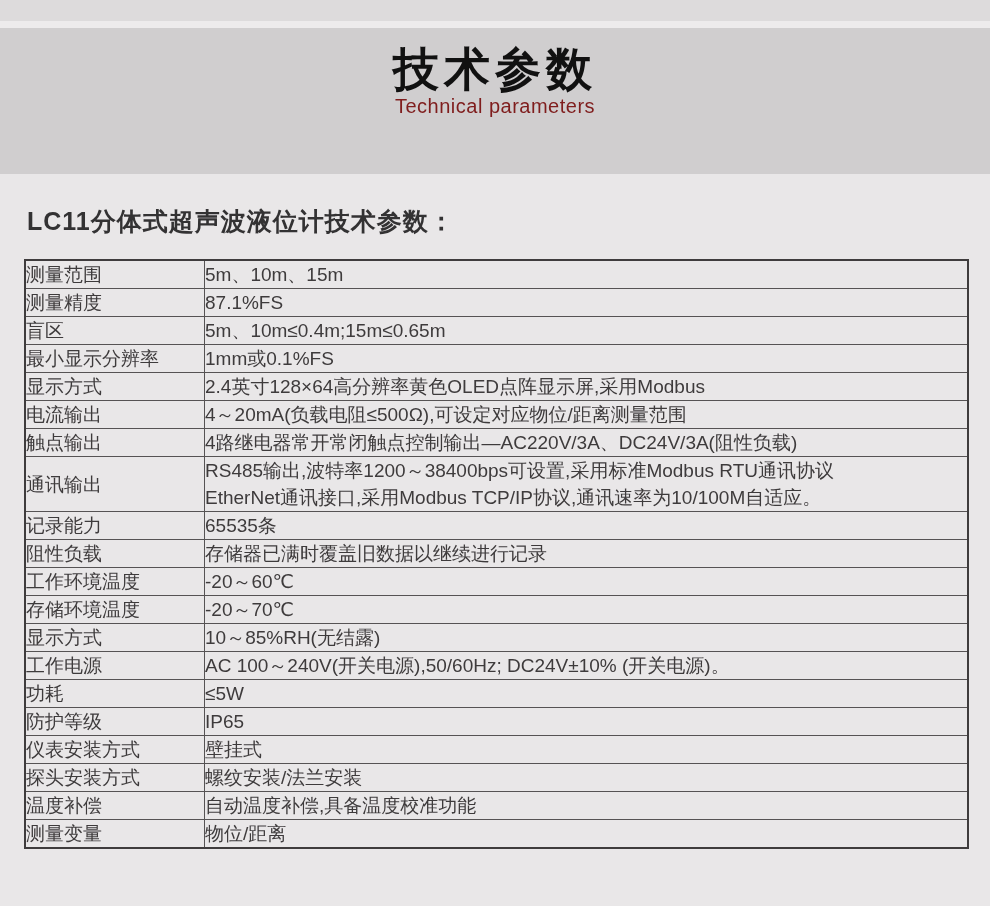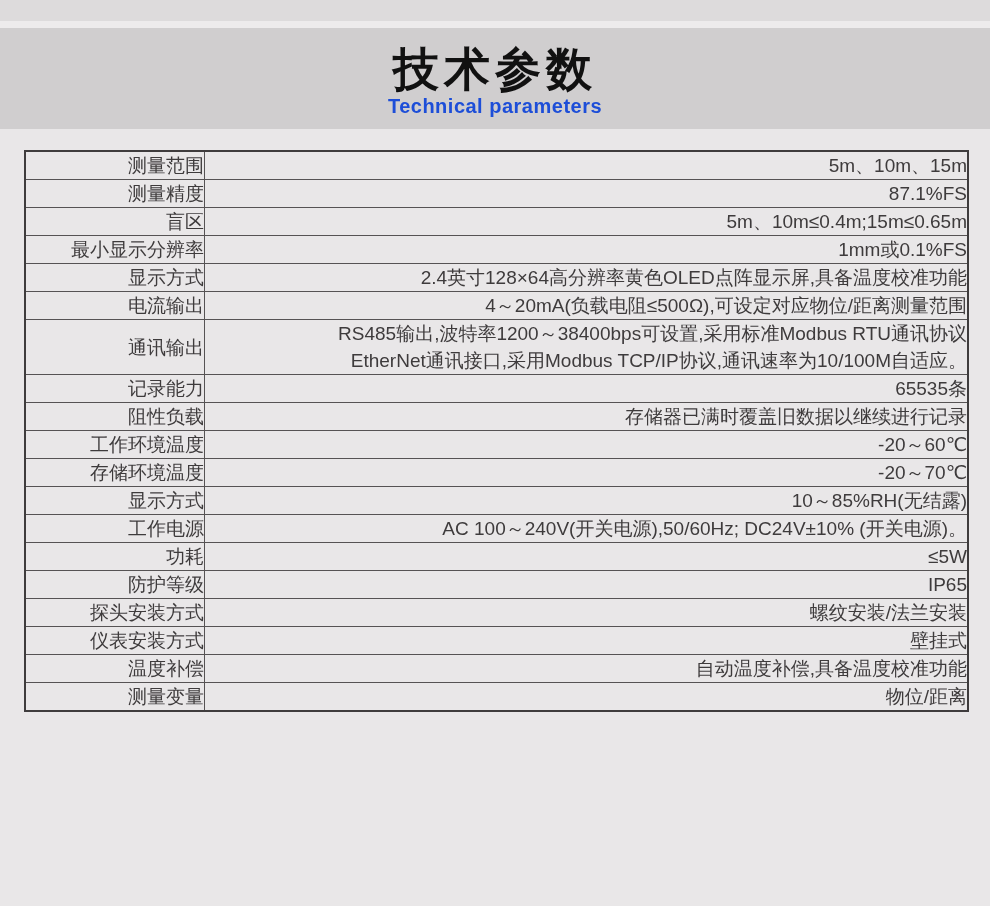--- a/index.html
+++ b/index.html
@@ -15,53 +15,51 @@
   }
   .top-strip {
     height: 21px;
     background: #dddbdc;
   }
   .strip-gap {
     height: 7px;
     background: #edebec;
   }
   .header-band {
-    height: 101px;
+    height: 146px;
     background: #d0cecf;
     text-align: center;
   }
   .page-title {
     font-size: 46px;
     font-weight: bold;
     color: #111111;
     letter-spacing: 5px;
     padding-top: 13px;
     line-height: 56px;
   }
   .page-subtitle {
     font-size: 20px;
-    color: #1d4ed8;
+    color: #7f1d1d;
     letter-spacing: 0.5px;
     margin-top: -2px;
-    font-weight: bold;
   }
   .section-heading {
     font-size: 25px;
     font-weight: bold;
     color: #333233;
     margin: 31px 0 0 27px;
     letter-spacing: 1px;
   }
   table.spec-table {
     border-collapse: collapse;
     margin: 21px 0 0 24px;
     width: 945px;
     table-layout: fixed;
     border: 2px solid #3f3c3d;
-    text-align: right;
   }
   table.spec-table td {
     border: 1px solid #565354;
     font-size: 19px;
     color: #3e3b3c;
     line-height: 27px;
     height: 26px;
     padding: 0;
     vertical-align: middle;
     overflow: hidden;
@@ -81,20 +79,21 @@
 <div class="page">
 
   <div class="top-strip"></div>
   <div class="strip-gap"></div>
 
   <div class="header-band">
     <div class="page-title">技术参数</div>
     <div class="page-subtitle">Technical parameters</div>
   </div>
 
+  <div class="section-heading">LC11分体式超声波液位计技术参数：</div>
 
   <table class="spec-table">
     <tbody>
         <tr>
           <td class="param-name">测量范围</td>
           <td class="param-value">
             <div>5m、10m、15m</div>
           </td>
         </tr>
         <tr>
@@ -111,27 +110,33 @@
         </tr>
         <tr>
           <td class="param-name">最小显示分辨率</td>
           <td class="param-value">
             <div>1mm或0.1%FS</div>
           </td>
         </tr>
         <tr>
           <td class="param-name">显示方式</td>
           <td class="param-value">
-            <div>2.4英寸128×64高分辨率黄色OLED点阵显示屏,具备温度校准功能</div>
+            <div>2.4英寸128×64高分辨率黄色OLED点阵显示屏,采用Modbus</div>
           </td>
         </tr>
         <tr>
           <td class="param-name">电流输出</td>
           <td class="param-value">
             <div>4～20mA(负载电阻≤500Ω),可设定对应物位/距离测量范围</div>
+          </td>
+        </tr>
+        <tr>
+          <td class="param-name">触点输出</td>
+          <td class="param-value">
+            <div>4路继电器常开常闭触点控制输出—AC220V/3A、DC24V/3A(阻性负载)</div>
           </td>
         </tr>
         <tr>
           <td class="param-name">通讯输出</td>
           <td class="param-value">
             <div>RS485输出,波特率1200～38400bps可设置,采用标准Modbus RTU通讯协议</div>
             <div>EtherNet通讯接口,采用Modbus TCP/IP协议,通讯速率为10/100M自适应。</div>
           </td>
         </tr>
         <tr>
@@ -176,29 +181,29 @@
             <div>≤5W</div>
           </td>
         </tr>
         <tr>
           <td class="param-name">防护等级</td>
           <td class="param-value">
             <div>IP65</div>
           </td>
         </tr>
         <tr>
+          <td class="param-name">仪表安装方式</td>
+          <td class="param-value">
+            <div>壁挂式</div>
+          </td>
+        </tr>
+        <tr>
           <td class="param-name">探头安装方式</td>
           <td class="param-value">
             <div>螺纹安装/法兰安装</div>
-          </td>
-        </tr>
-        <tr>
-          <td class="param-name">仪表安装方式</td>
-          <td class="param-value">
-            <div>壁挂式</div>
           </td>
         </tr>
         <tr>
           <td class="param-name">温度补偿</td>
           <td class="param-value">
             <div>自动温度补偿,具备温度校准功能</div>
           </td>
         </tr>
         <tr>
           <td class="param-name">测量变量</td>

